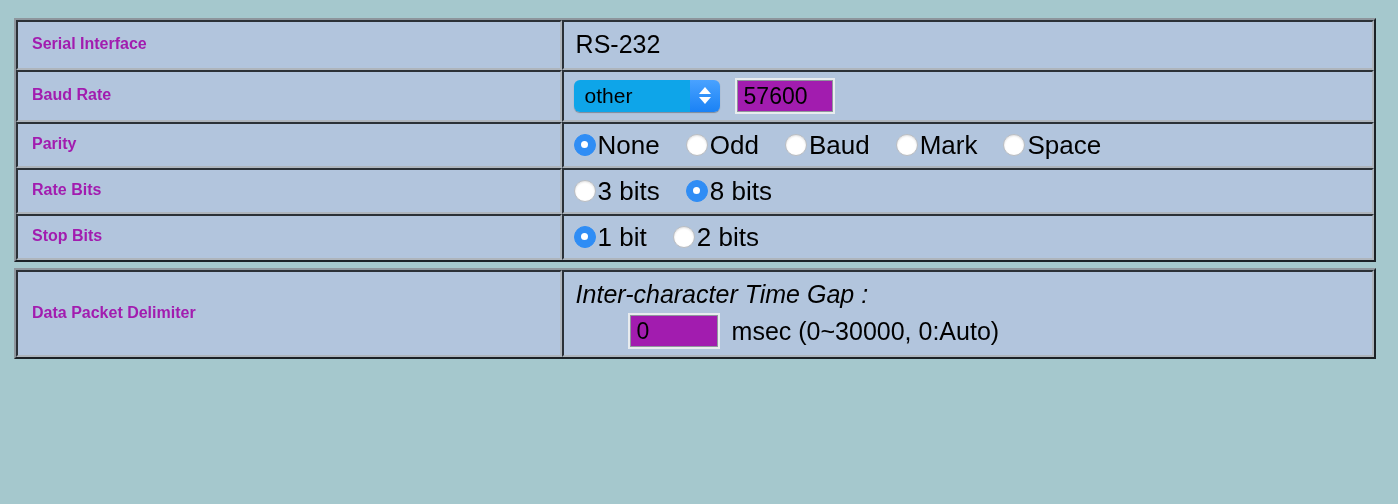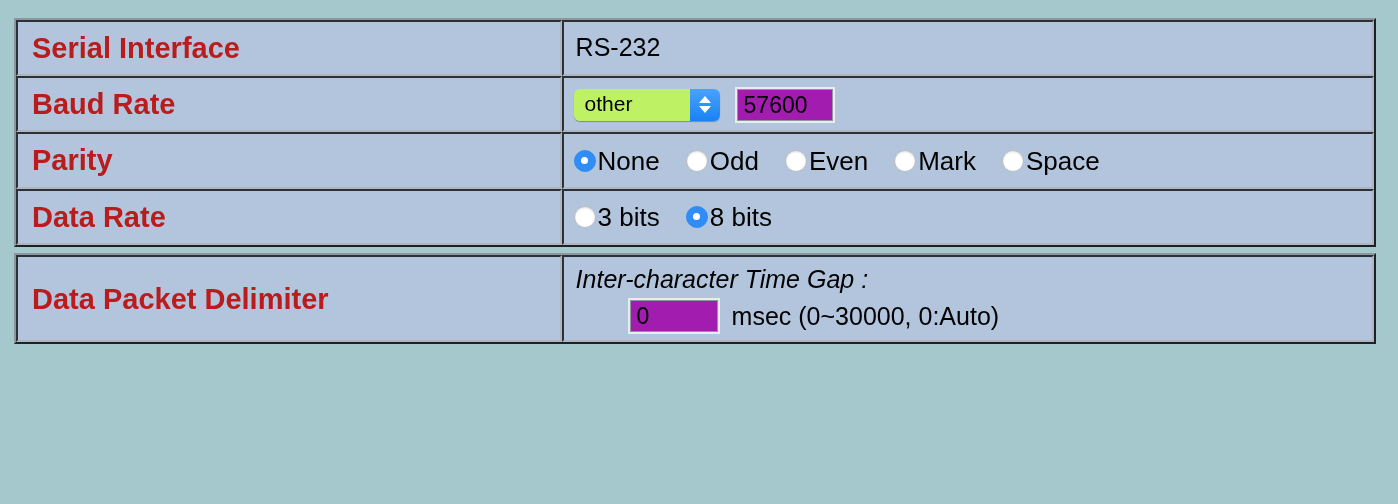--- a/index.html
+++ b/index.html
@@ -45,22 +45,22 @@
   td.lbl {
     width: 540px;
   }
   td.val {
     width: 806px;
     margin-top: 40px;
   }
 
   .lblinner {
     font-weight: bold;
-    font-size: 29px;
-    color: #b91c1c;
+    font-size: 16px;
+    color: #a21caf;
     padding: 9px 0 9px 14px;
     line-height: 1.18;
     white-space: nowrap;
   }
   .valinner {
     font-size: 25px;
     color: #000;
     padding: 8px 0 8px 10px;
     line-height: 1.18;
     white-space: nowrap;
@@ -118,21 +118,21 @@
   .selwrap {
     display: inline-flex;
     align-items: stretch;
     height: 32px;
     border-radius: 6px;
     overflow: hidden;
     vertical-align: middle;
     box-shadow: 0 1px 1px rgba(0,0,0,.30);
   }
   .selbody {
-    background: #bef264;
+    background: #0ea5e9;
     display: flex;
     align-items: center;
     padding: 0 10px 0 11px;
     font-size: 21px;
     min-width: 95px;
   }
   .selbtn {
     width: 30px;
     background: linear-gradient(#49a2ff, #1a82f5);
     display: flex;
@@ -218,55 +218,74 @@
               <label class="radio-opt">
                 <span class="radio on"></span>
                 <span class="radio-lbl">None</span>
               </label>
               <label class="radio-opt">
                 <span class="radio off"></span>
                 <span class="radio-lbl">Odd</span>
               </label>
               <label class="radio-opt">
                 <span class="radio off"></span>
-                <span class="radio-lbl">Even</span>
+                <span class="radio-lbl">Baud</span>
               </label>
               <label class="radio-opt">
                 <span class="radio off"></span>
                 <span class="radio-lbl">Mark</span>
               </label>
               <label class="radio-opt">
                 <span class="radio off"></span>
                 <span class="radio-lbl">Space</span>
               </label>
             </div>
           </div>
         </td>
       </tr>
 
       <tr>
         <td class="cell lbl">
-          <div class="lblinner">Data Rate</div>
+          <div class="lblinner">Rate Bits</div>
         </td>
         <td class="cell val">
           <div class="valinner">
             <div class="radios">
               <label class="radio-opt">
                 <span class="radio off"></span>
                 <span class="radio-lbl">3 bits</span>
               </label>
               <label class="radio-opt">
                 <span class="radio on"></span>
                 <span class="radio-lbl">8 bits</span>
               </label>
             </div>
           </div>
         </td>
       </tr>
 
+      <tr>
+        <td class="cell lbl">
+          <div class="lblinner">Stop Bits</div>
+        </td>
+        <td class="cell val">
+          <div class="valinner">
+            <div class="radios">
+              <label class="radio-opt">
+                <span class="radio on"></span>
+                <span class="radio-lbl">1 bit</span>
+              </label>
+              <label class="radio-opt">
+                <span class="radio off"></span>
+                <span class="radio-lbl">2 bits</span>
+              </label>
+            </div>
+          </div>
+        </td>
+      </tr>
 
     </tbody>
   </table>
 
   <table class="cfg">
     <tbody>
 
       <tr>
         <td class="cell lbl">
           <div class="lblinner">Data Packet Delimiter</div>

